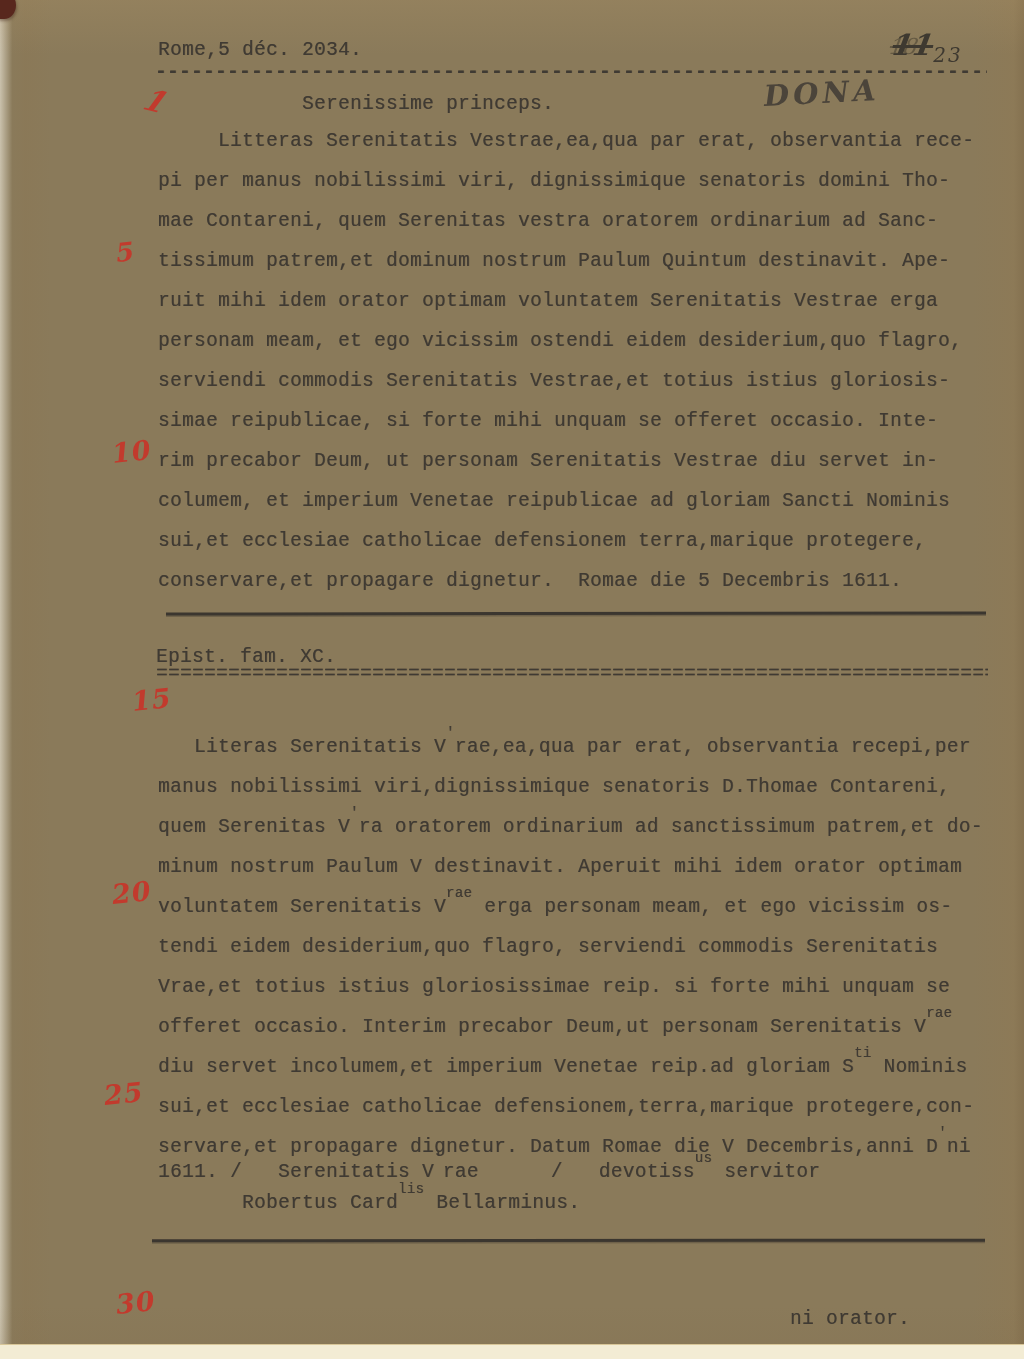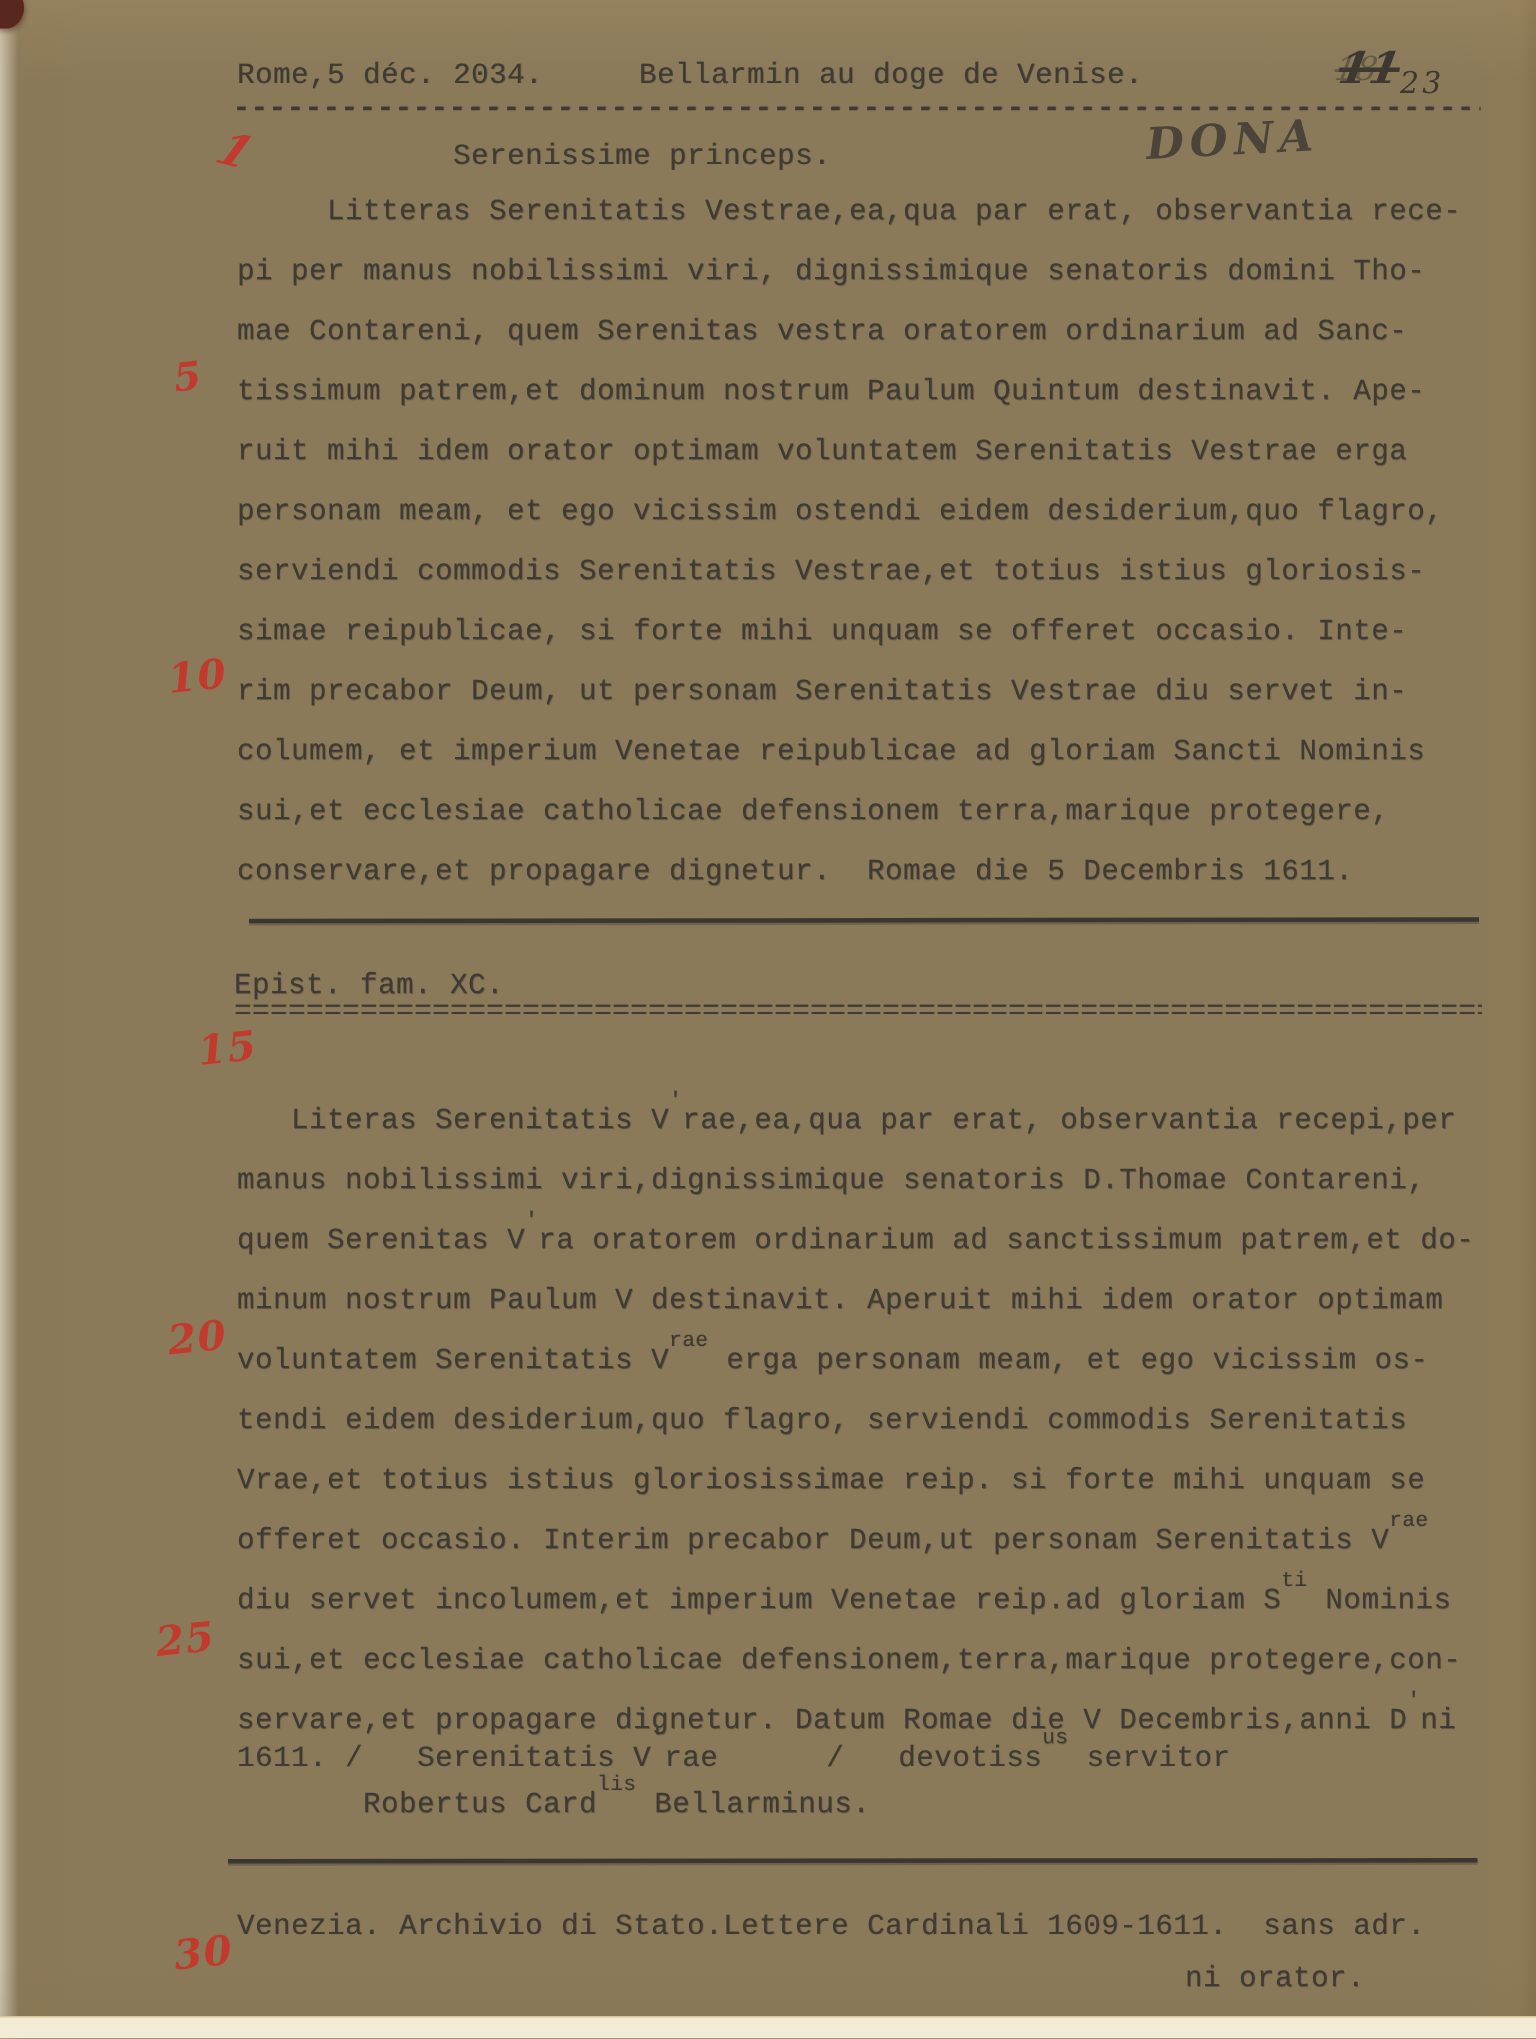--- a/index.html
+++ b/index.html
@@ -69,21 +69,20 @@
 </style>
 </head>
 <body>
 
 <div class="paper">
   <div class="grain"></div>
   <div class="edge-bottom"></div>
   <div class="corner-blot"></div>
 
   <div class="tblock hdr-date">Rome,5 déc. 2034.</div>
-  <div class="tblock hdr-title">Bellarmin au doge de Venise.</div>
 
   <div class="pagenum"><span class="pg-under">18</span><span class="pg-over">11</span><span class="pg-suffix">23</span></div>
 
   <div class="ruleline dashed">----------------------------------------------------------------------</div>
 
   <div class="handnote dona">DONA</div>
 
   <div class="mark m1">1</div>
   <div class="mark m5">5</div>
   <div class="mark m10">10</div>
@@ -99,15 +98,14 @@
 
   <div class="tblock epist">Epist. fam. XC.</div>
   <div class="ruleline equals">======================================================================</div>
 
   <div class="tblock p2"><div class="tline">   Literas Serenitatis V<sup>'</sup>rae,ea,qua par erat, observantia recepi,per</div><div class="tline">manus nobilissimi viri,dignissimique senatoris D.Thomae Contareni,</div><div class="tline">quem Serenitas V<sup>'</sup>ra oratorem ordinarium ad sanctissimum patrem,et do-</div><div class="tline">minum nostrum Paulum V destinavit. Aperuit mihi idem orator optimam</div><div class="tline">voluntatem Serenitatis V<sup>rae</sup> erga personam meam, et ego vicissim os-</div><div class="tline">tendi eidem desiderium,quo flagro, serviendi commodis Serenitatis</div><div class="tline">Vrae,et totius istius gloriosissimae reip. si forte mihi unquam se</div><div class="tline">offeret occasio. Interim precabor Deum,ut personam Serenitatis V<sup>rae</sup></div><div class="tline">diu servet incolumem,et imperium Venetae reip.ad gloriam S<sup>ti</sup> Nominis</div><div class="tline">sui,et ecclesiae catholicae defensionem,terra,marique protegere,con-</div><div class="tline">servare,et propagare dignetur. Datum Romae die V Decembris,anni D<sup>'</sup>ni</div></div>
   <div class="tblock signoff">1611. /   Serenitatis V<sup>'</sup>rae      /   devotiss<sup>us</sup> servitor</div>
   <div class="tblock signature">       Robertus Card<sup>lis</sup> Bellarminus.</div>
 
   <div class="hrule r2"></div>
 
-  <div class="tblock colo1">Venezia. Archivio di Stato.Lettere Cardinali 1609-1611.  sans adr.</div>
   <div class="tblock colo2">ni orator.</div>
 </div>
 
 </body></html>

